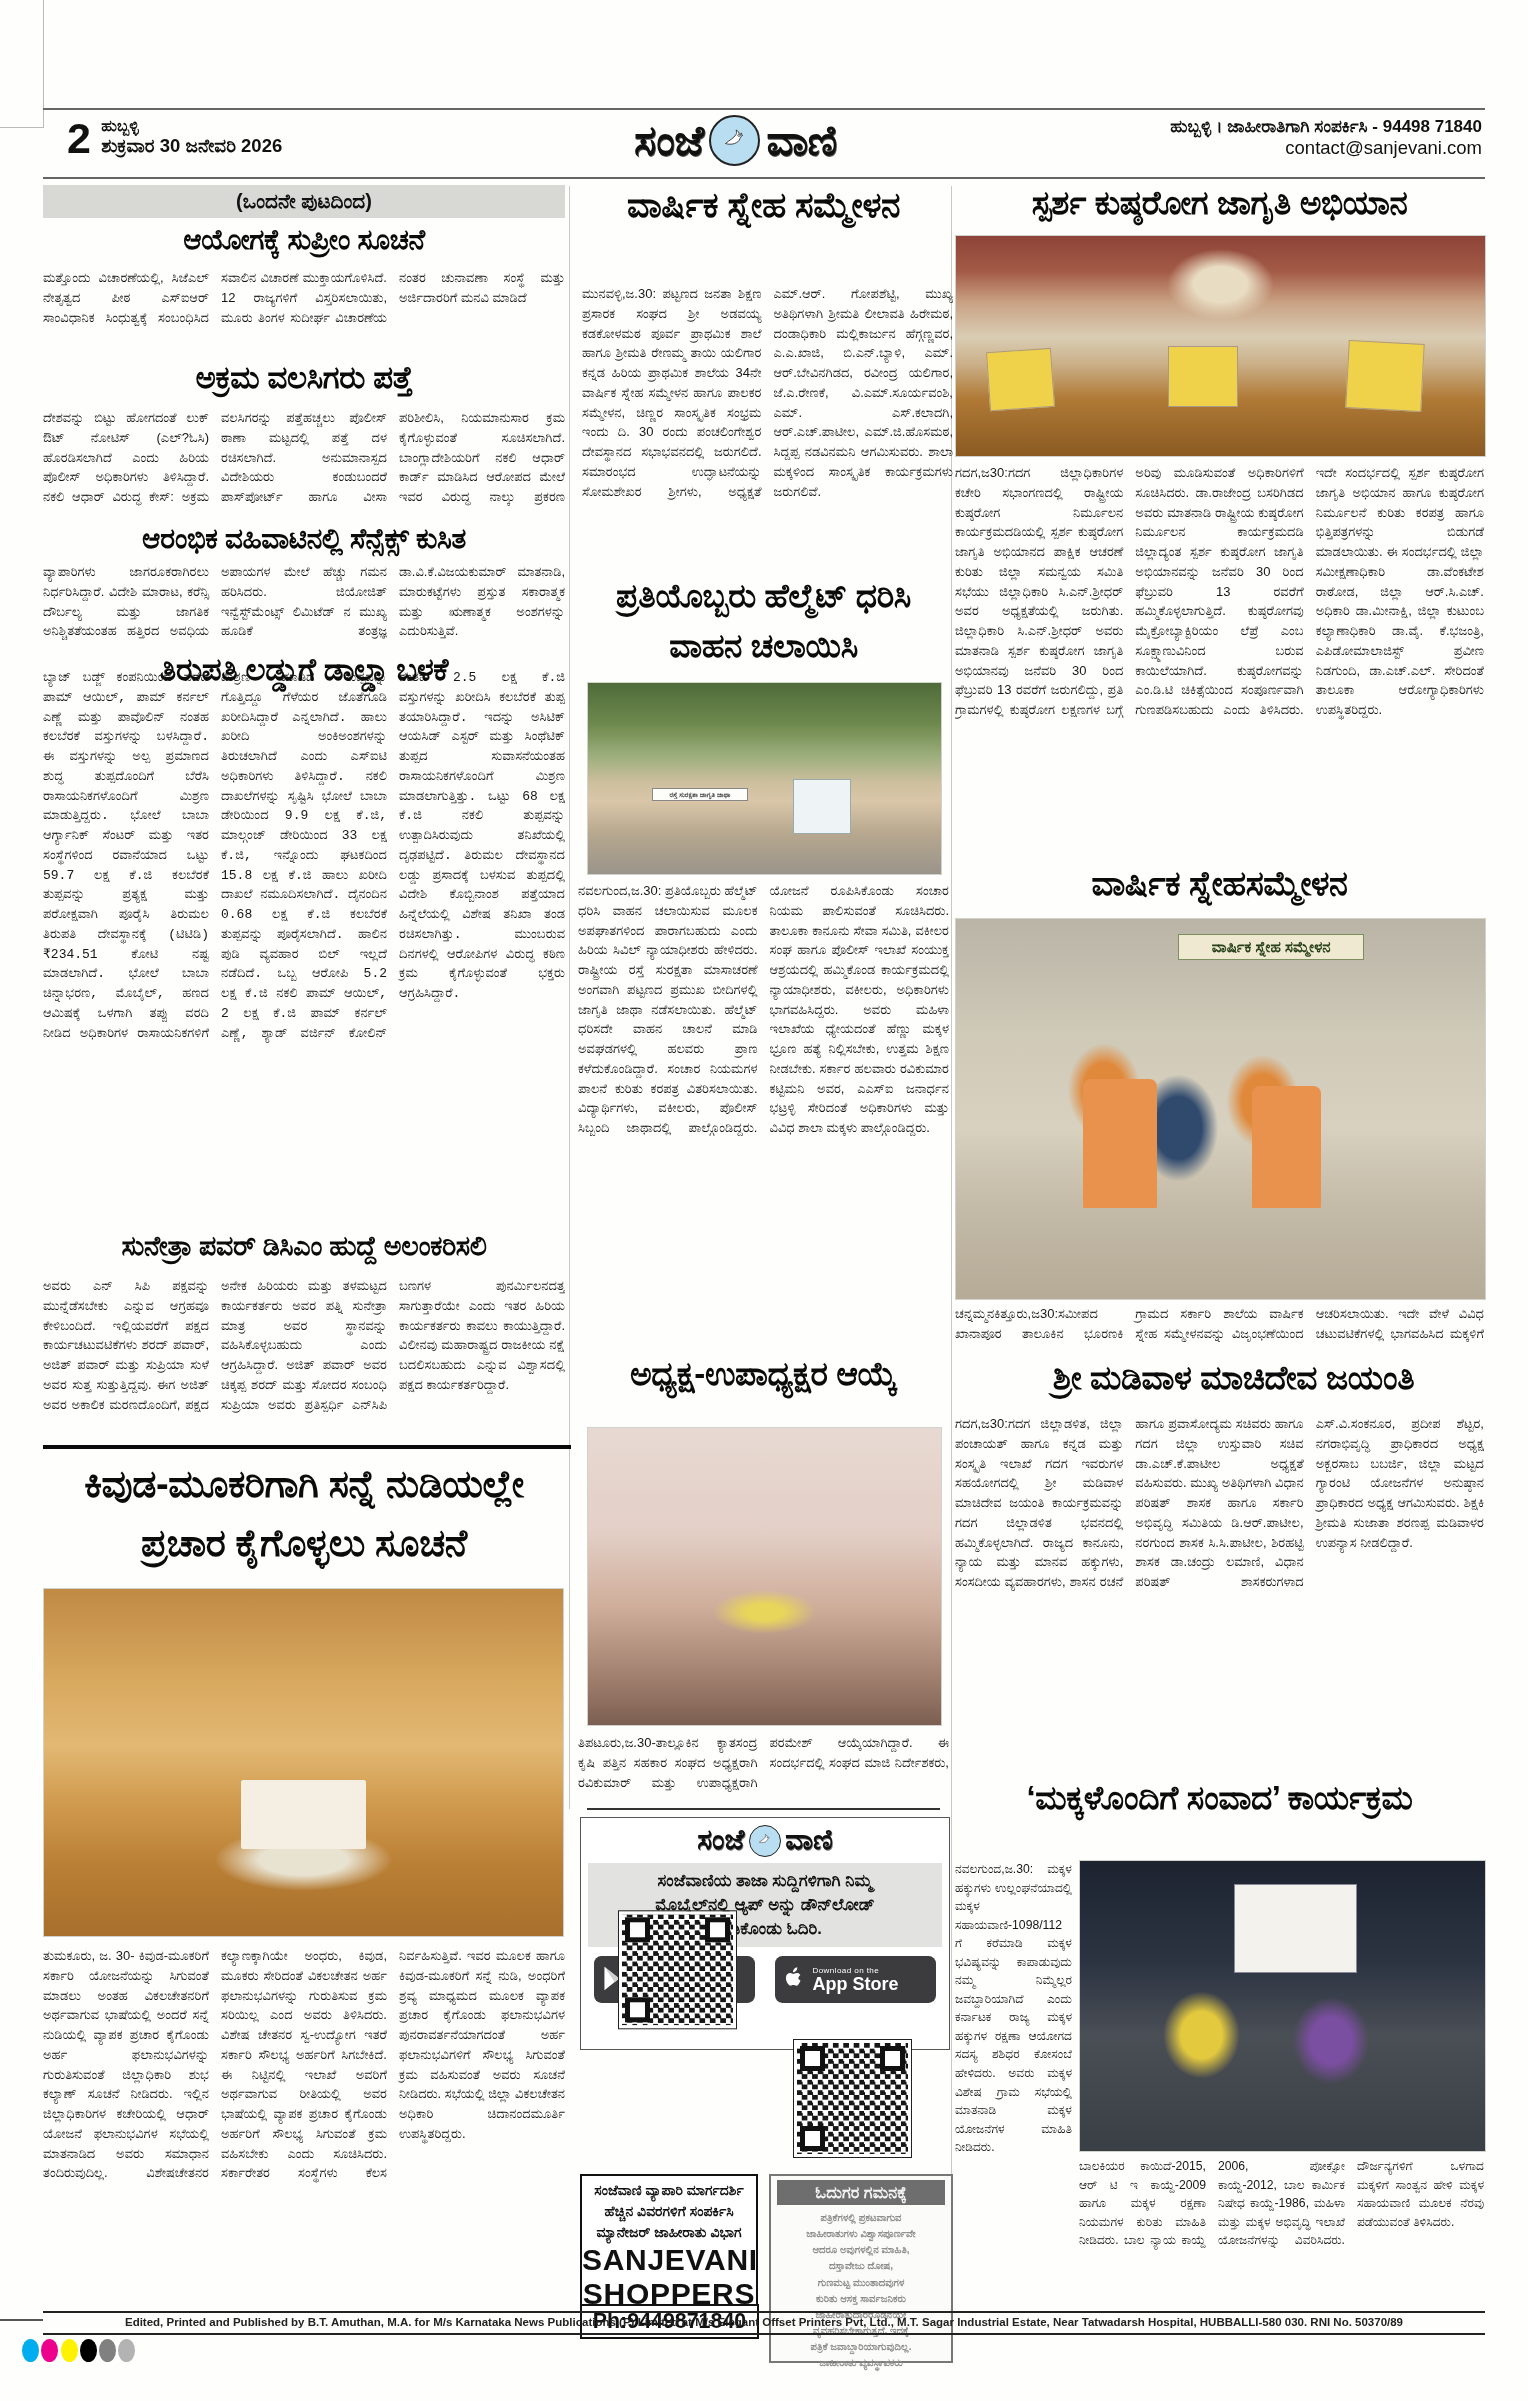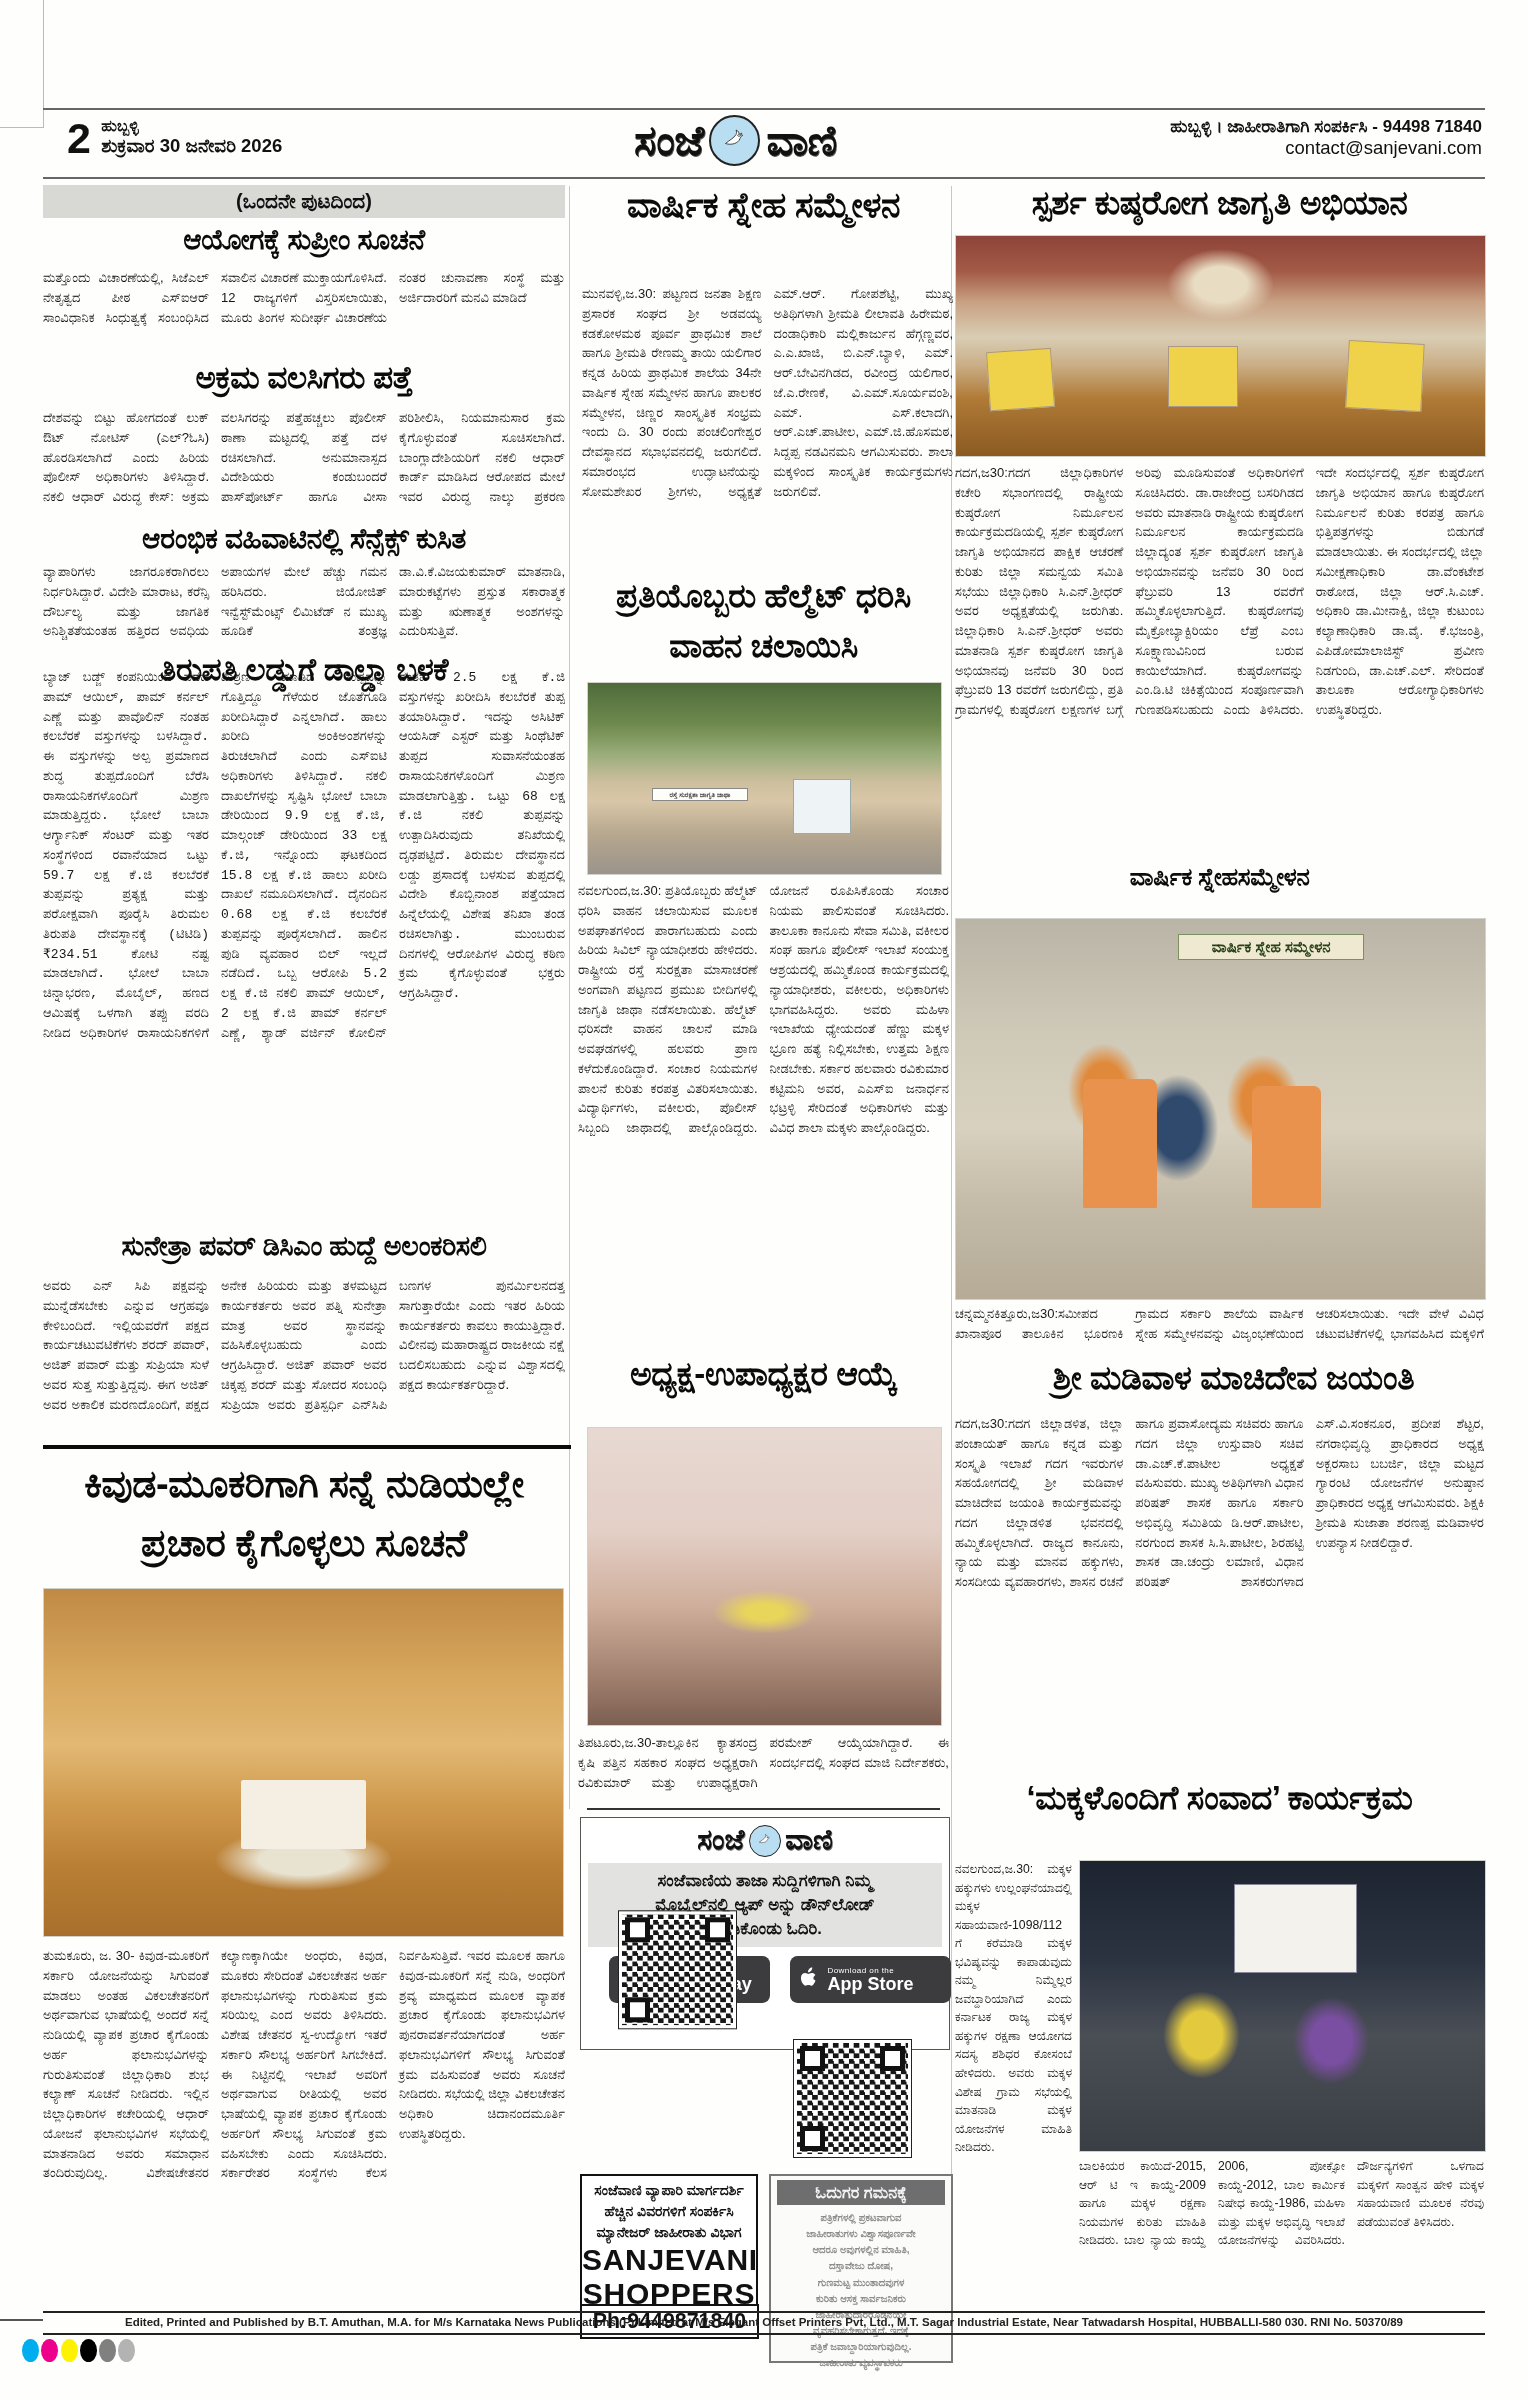--- a/index.html
+++ b/index.html
@@ -50,21 +50,21 @@
   .banner{position:absolute;background:#efe9d2;border:1.5px solid #7d8f5e;color:#274018;font-weight:700;
           text-align:center;font-size:15px;padding:3px 7.4px;}
   
   .adbox{position:absolute;border:1.5px solid #555;background:#fff;}
   .ad-logo{display:flex;align-items:center;justify-content:center;gap:4.4px;font-size:28px;font-weight:900;
            text-shadow:0.7px 0.7px 0 #777;}
   .dove-sm{width:30px;height:30px;border-radius:50%;background:#b9ddf1;border:1.5px solid #222;
            display:flex;align-items:center;justify-content:center;}
   .graybox{background:#e2e2e0;text-align:center;font-weight:800;font-size:16.6px;line-height:1.45;padding:6px 5px;}
   .badge{position:absolute;width:161px;height:47px;background:#3c3c3e;border-radius:7.4px;color:#fff;
-         display:flex;align-items:center;gap:7.4px;padding:0 9px;box-sizing:border-box;margin-left:15px;}
+         display:flex;align-items:center;gap:7.4px;padding:0 9px;box-sizing:border-box;}
   .badge .tag{font-size:8.1px;letter-spacing:0.4px;}
   .badge .store{font-size:18px;font-weight:700;line-height:1.05;}
   .qr{position:absolute;width:111px;height:111px;background:
       repeating-conic-gradient(#161616 0% 25%,#ffffff 0% 50%);background-size:10.4px 10.4px;border:3px solid #fff;
       outline:1.5px solid #222;}
   .qr-eye{position:absolute;width:25px;height:25px;background:#fff;border:5.2px solid #111;box-sizing:border-box;}
   .shopbox{position:absolute;border:2.2px solid #111;background:#fff;text-align:center;}
   .shop-kn{font-weight:700;font-size:14px;line-height:1.5;}
   .shop-en{font-weight:800;font-size:30px;line-height:1.12;letter-spacing:0.7px;}
   .noticebox{position:absolute;border:2.2px solid #777;background:#fbfbf9;text-align:center;}
@@ -252,21 +252,21 @@
   <div class="hl" style="left:955px;top:182px;width:529px;font-size:33px;">ಸ್ಪರ್ಶ ಕುಷ್ಠರೋಗ ಜಾಗೃತಿ ಅಭಿಯಾನ</div>
   <div class="photo ph-leprosy" style="left:955px;top:235px;width:529px;height:220px;">
     <div style="position:absolute;left:6%;top:52%;width:12%;height:26%;background:#f0d24a;border:0.7px solid #a98;transform:rotate(-4deg);"></div>
     <div style="position:absolute;left:40%;top:50%;width:13%;height:27%;background:#f0d24a;border:0.7px solid #a98;"></div>
     <div style="position:absolute;left:74%;top:48%;width:14%;height:30%;background:#f0d24a;border:0.7px solid #a98;transform:rotate(3deg);"></div>
   </div>
   <div class="body-txt cols3" style="left:955px;top:463px;width:529px;height:395px;">
     <span>ಗದಗ,ಜ30:ಗದಗ ಜಿಲ್ಲಾಧಿಕಾರಿಗಳ ಕಚೇರಿ ಸಭಾಂಗಣದಲ್ಲಿ ರಾಷ್ಟ್ರೀಯ ಕುಷ್ಠರೋಗ ನಿರ್ಮೂಲನ ಕಾರ್ಯಕ್ರಮದಡಿಯಲ್ಲಿ ಸ್ಪರ್ಶ ಕುಷ್ಠರೋಗ ಜಾಗೃತಿ ಅಭಿಯಾನದ ಪಾಕ್ಷಿಕ ಆಚರಣೆ ಕುರಿತು ಜಿಲ್ಲಾ ಸಮನ್ವಯ ಸಮಿತಿ ಸಭೆಯು ಜಿಲ್ಲಾಧಿಕಾರಿ ಸಿ.ಎನ್.ಶ್ರೀಧರ್ ಅವರ ಅಧ್ಯಕ್ಷತೆಯಲ್ಲಿ ಜರುಗಿತು. ಜಿಲ್ಲಾಧಿಕಾರಿ ಸಿ.ಎನ್.ಶ್ರೀಧರ್ ಅವರು ಮಾತನಾಡಿ ಸ್ಪರ್ಶ ಕುಷ್ಠರೋಗ ಜಾಗೃತಿ ಅಭಿಯಾನವು ಜನೆವರಿ 30 ರಿಂದ ಫೆಬ್ರುವರಿ 13 ರವರೆಗೆ ಜರುಗಲಿದ್ದು, ಪ್ರತಿ ಗ್ರಾಮಗಳಲ್ಲಿ ಕುಷ್ಠರೋಗ ಲಕ್ಷಣಗಳ ಬಗ್ಗೆ ಅರಿವು ಮೂಡಿಸುವಂತೆ ಅಧಿಕಾರಿಗಳಿಗೆ ಸೂಚಿಸಿದರು.</span> <span>ಡಾ.ರಾಜೇಂದ್ರ ಬಸರಿಗಿಡದ ಅವರು ಮಾತನಾಡಿ ರಾಷ್ಟ್ರೀಯ ಕುಷ್ಠರೋಗ ನಿರ್ಮೂಲನ ಕಾರ್ಯಕ್ರಮದಡಿ ಜಿಲ್ಲಾದ್ಯಂತ ಸ್ಪರ್ಶ ಕುಷ್ಠರೋಗ ಜಾಗೃತಿ ಅಭಿಯಾನವನ್ನು ಜನೆವರಿ 30 ರಿಂದ ಫೆಬ್ರುವರಿ 13 ರವರೆಗೆ ಹಮ್ಮಿಕೊಳ್ಳಲಾಗುತ್ತಿದೆ. ಕುಷ್ಠರೋಗವು ಮೈಕ್ರೋಬ್ಯಾಕ್ಟಿರಿಯಂ ಲೆಪ್ರೆ ಎಂಬ ಸೂಕ್ಷ್ಮಾಣುವಿನಿಂದ ಬರುವ ಕಾಯಿಲೆಯಾಗಿದೆ. ಕುಷ್ಠರೋಗವನ್ನು ಎಂ.ಡಿ.ಟಿ ಚಿಕಿತ್ಸೆಯಿಂದ ಸಂಪೂರ್ಣವಾಗಿ ಗುಣಪಡಿಸಬಹುದು ಎಂದು ತಿಳಿಸಿದರು.</span> <span>ಇದೇ ಸಂದರ್ಭದಲ್ಲಿ ಸ್ಪರ್ಶ ಕುಷ್ಠರೋಗ ಜಾಗೃತಿ ಅಭಿಯಾನ ಹಾಗೂ ಕುಷ್ಠರೋಗ ನಿರ್ಮೂಲನೆ ಕುರಿತು ಕರಪತ್ರ ಹಾಗೂ ಭಿತ್ತಿಪತ್ರಗಳನ್ನು ಬಿಡುಗಡೆ ಮಾಡಲಾಯಿತು. ಈ ಸಂದರ್ಭದಲ್ಲಿ ಜಿಲ್ಲಾ ಸಮೀಕ್ಷಣಾಧಿಕಾರಿ ಡಾ.ವೆಂಕಟೇಶ ರಾಠೋಡ, ಜಿಲ್ಲಾ ಆರ್.ಸಿ.ಎಚ್. ಅಧಿಕಾರಿ ಡಾ.ಮೀನಾಕ್ಷಿ, ಜಿಲ್ಲಾ ಕುಟುಂಬ ಕಲ್ಯಾಣಾಧಿಕಾರಿ ಡಾ.ವೈ. ಕೆ.ಭಜಂತ್ರಿ, ಎಪಿಡೋಮಾಲಾಜಿಸ್ಟ್ ಪ್ರವೀಣ ನಿಡಗುಂದಿ, ಡಾ.ಎಚ್.ಎಲ್. ಸೇರಿದಂತೆ ತಾಲೂಕಾ ಆರೋಗ್ಯಾಧಿಕಾರಿಗಳು ಉಪಸ್ಥಿತರಿದ್ದರು.</span>
   </div>
 
-  <div class="hl" style="left:955px;top:862px;width:529px;font-size:24px;">ವಾರ್ಷಿಕ ಸ್ನೇಹಸಮ್ಮೇಳನ</div>
+  <div class="hl" style="left:955px;top:862px;width:529px;font-size:34px;">ವಾರ್ಷಿಕ ಸ್ನೇಹಸಮ್ಮೇಳನ</div>
   <div class="photo ph-meet" style="left:955px;top:918px;width:529px;height:380px;">
     <div class="banner" style="left:42%;top:4%;width:32%;">ವಾರ್ಷಿಕ ಸ್ನೇಹ ಸಮ್ಮೇಳನ</div>
     <div style="position:absolute;left:24%;top:42%;width:14%;height:34%;background:#e8924d;border-radius:7.4px 7.4px 1.5px 1.5px;"></div>
     <div style="position:absolute;left:56%;top:44%;width:13%;height:32%;background:#e8924d;border-radius:7.4px 7.4px 1.5px 1.5px;"></div>
   </div>
   <div class="body-txt cols3" style="left:955px;top:1304px;width:529px;height:47px;">
     <span>ಚನ್ನಮ್ಮನಕಿತ್ತೂರು,ಜ30:ಸಮೀಪದ ಖಾನಾಪೂರ ತಾಲೂಕಿನ ಭೂರಣಕಿ ಗ್ರಾಮದ ಸರ್ಕಾರಿ ಶಾಲೆಯ ವಾರ್ಷಿಕ ಸ್ನೇಹ ಸಮ್ಮೇಳನವನ್ನು ವಿಜೃಂಭಣೆಯಿಂದ ಆಚರಿಸಲಾಯಿತು. ಇದೇ ವೇಳೆ ವಿವಿಧ ಚಟುವಟಿಕೆಗಳಲ್ಲಿ</span> <span>ಭಾಗವಹಿಸಿದ ಮಕ್ಕಳಿಗೆ ಬಹುಮಾನ ವಿತರಿಸಲಾಯಿತು. ಮಕ್ಕಳಿಂದ ವಿವಿಧ ಸಾಂಸ್ಕೃತಿಕ ಕಾರ್ಯಕ್ರಮಗಳನ್ನು ನಡೆಸಲಾಯಿತು. ಕಾರ್ಯಕ್ರಮ ಶಿಕ್ಷಕ ಅಜ್ಮತ್ ಉಸ್ತಾದ್ ನಿರೂಪಿಸಿದರು.</span> 
   </div>
 
   <div class="hl" style="left:969px;top:1357px;width:529px;font-size:33px;">ಶ್ರೀ ಮಡಿವಾಳ ಮಾಚಿದೇವ ಜಯಂತಿ</div>

